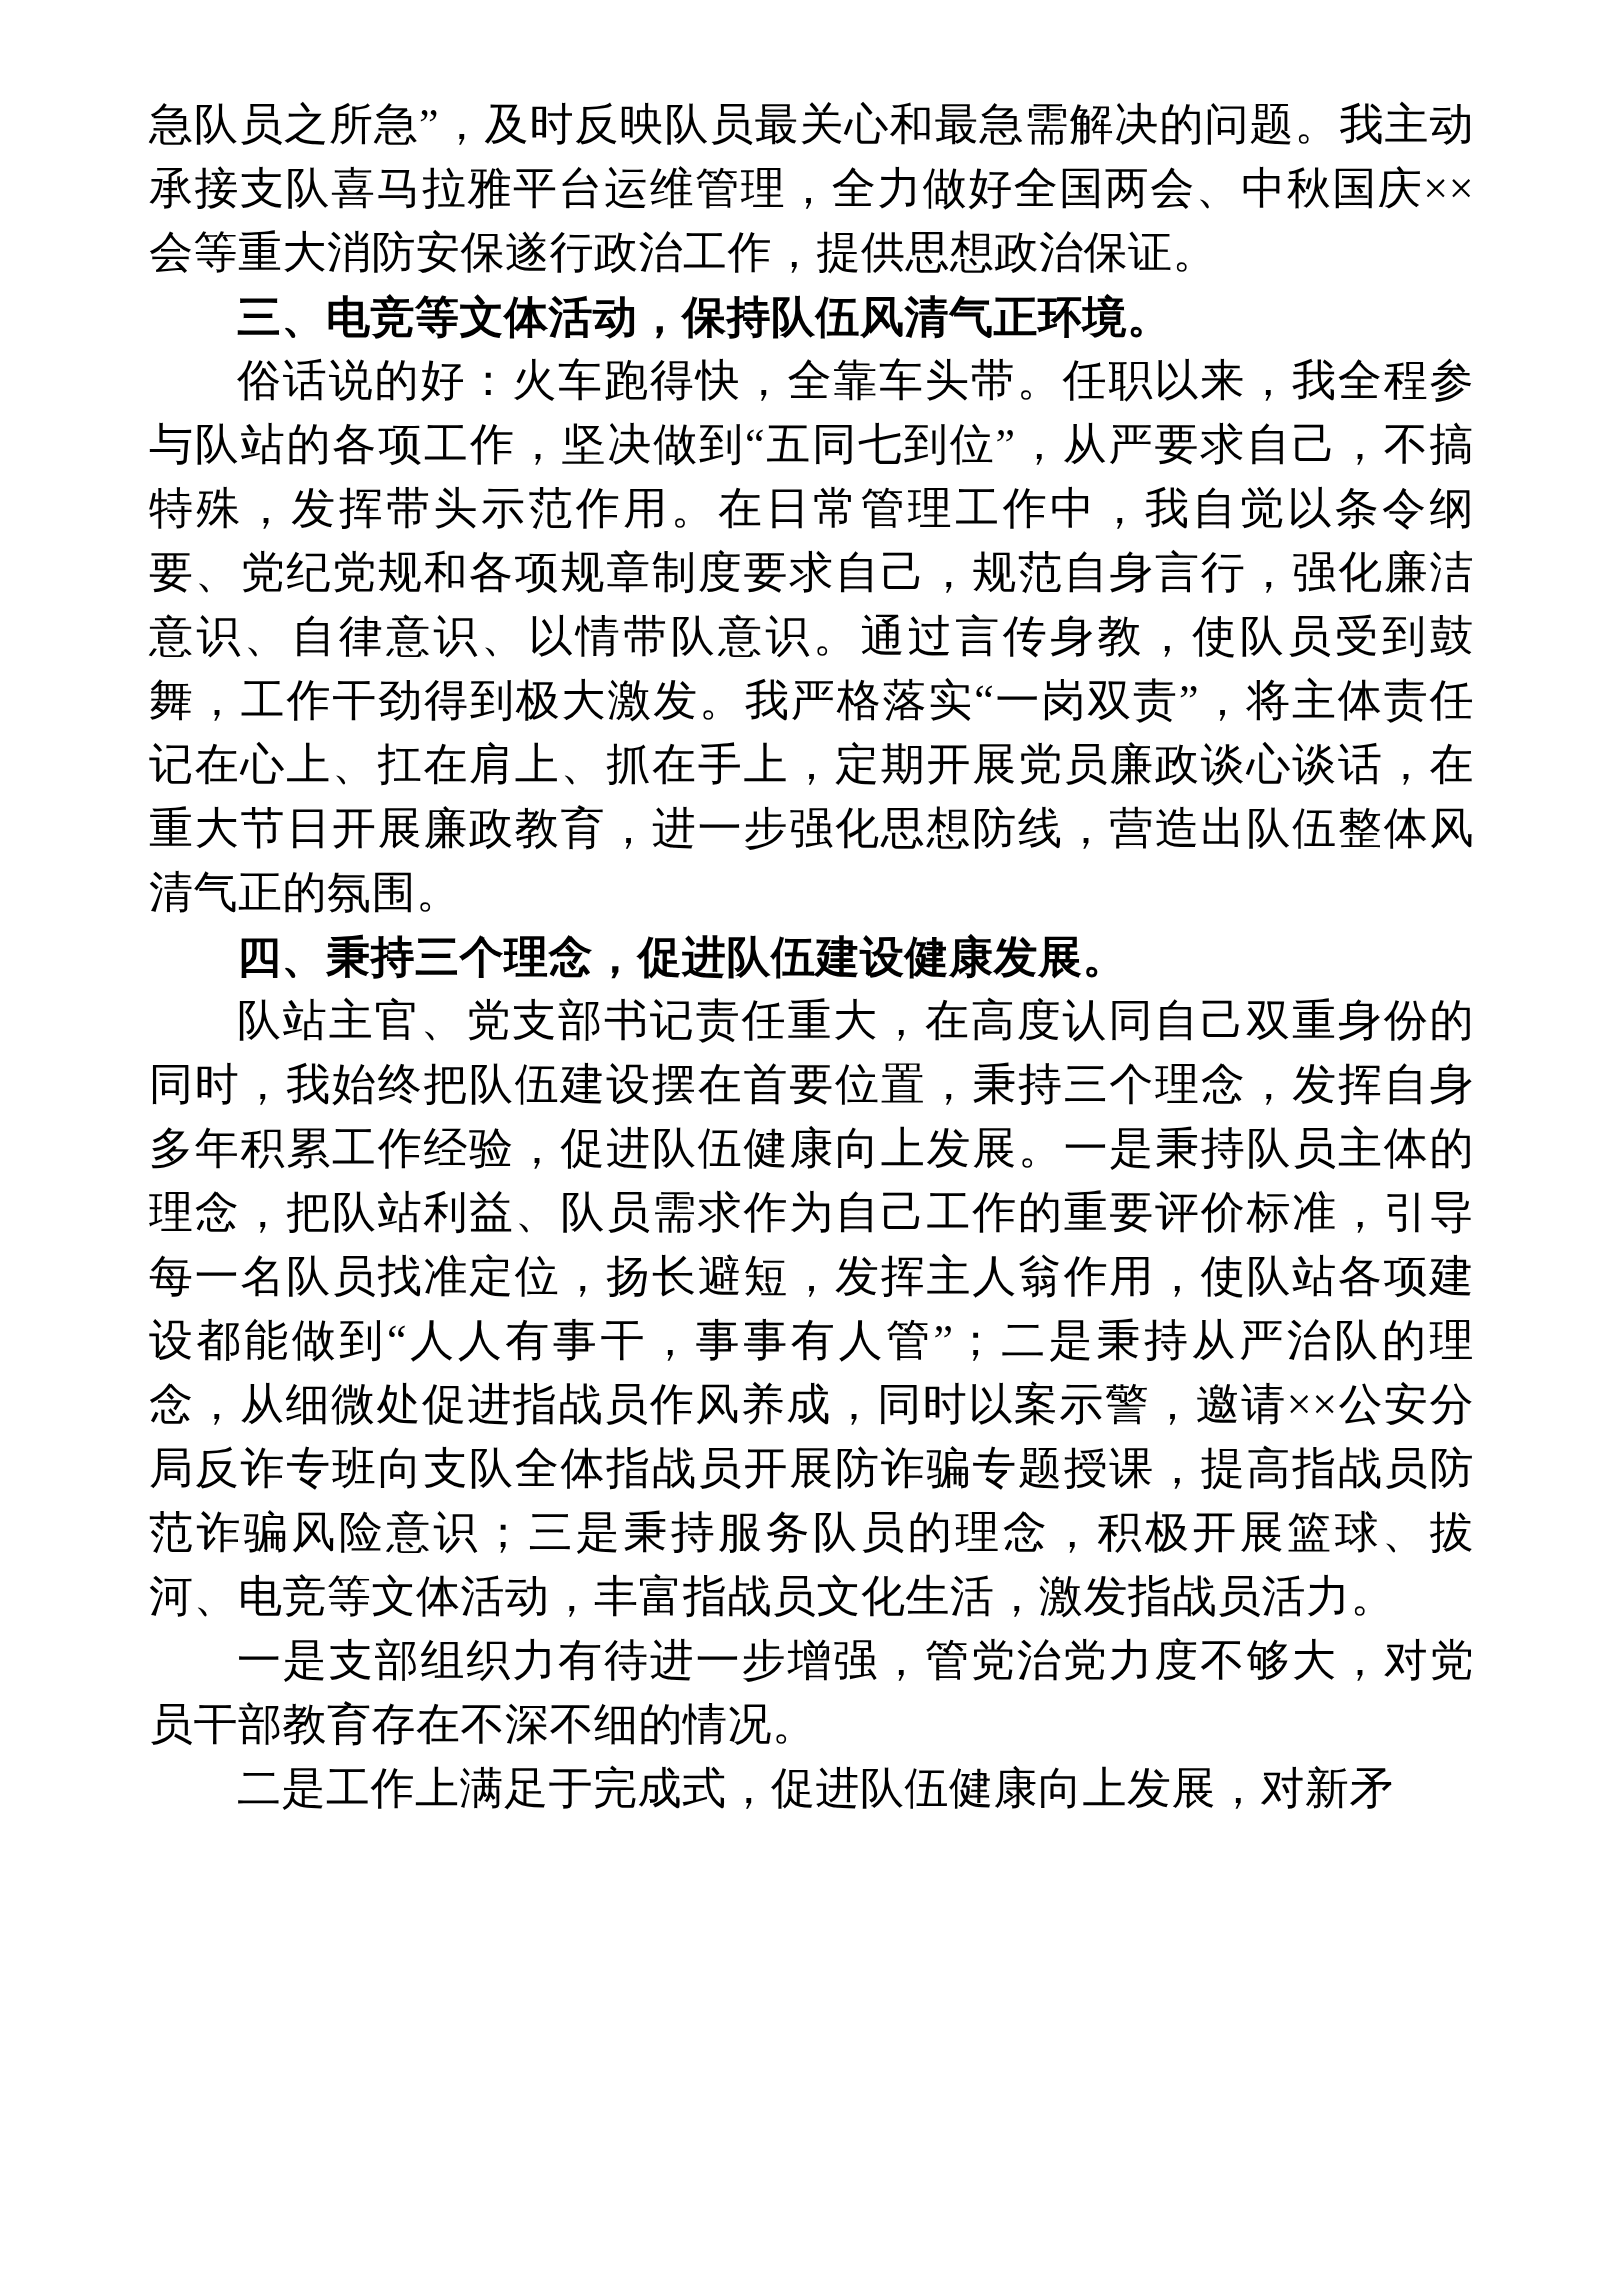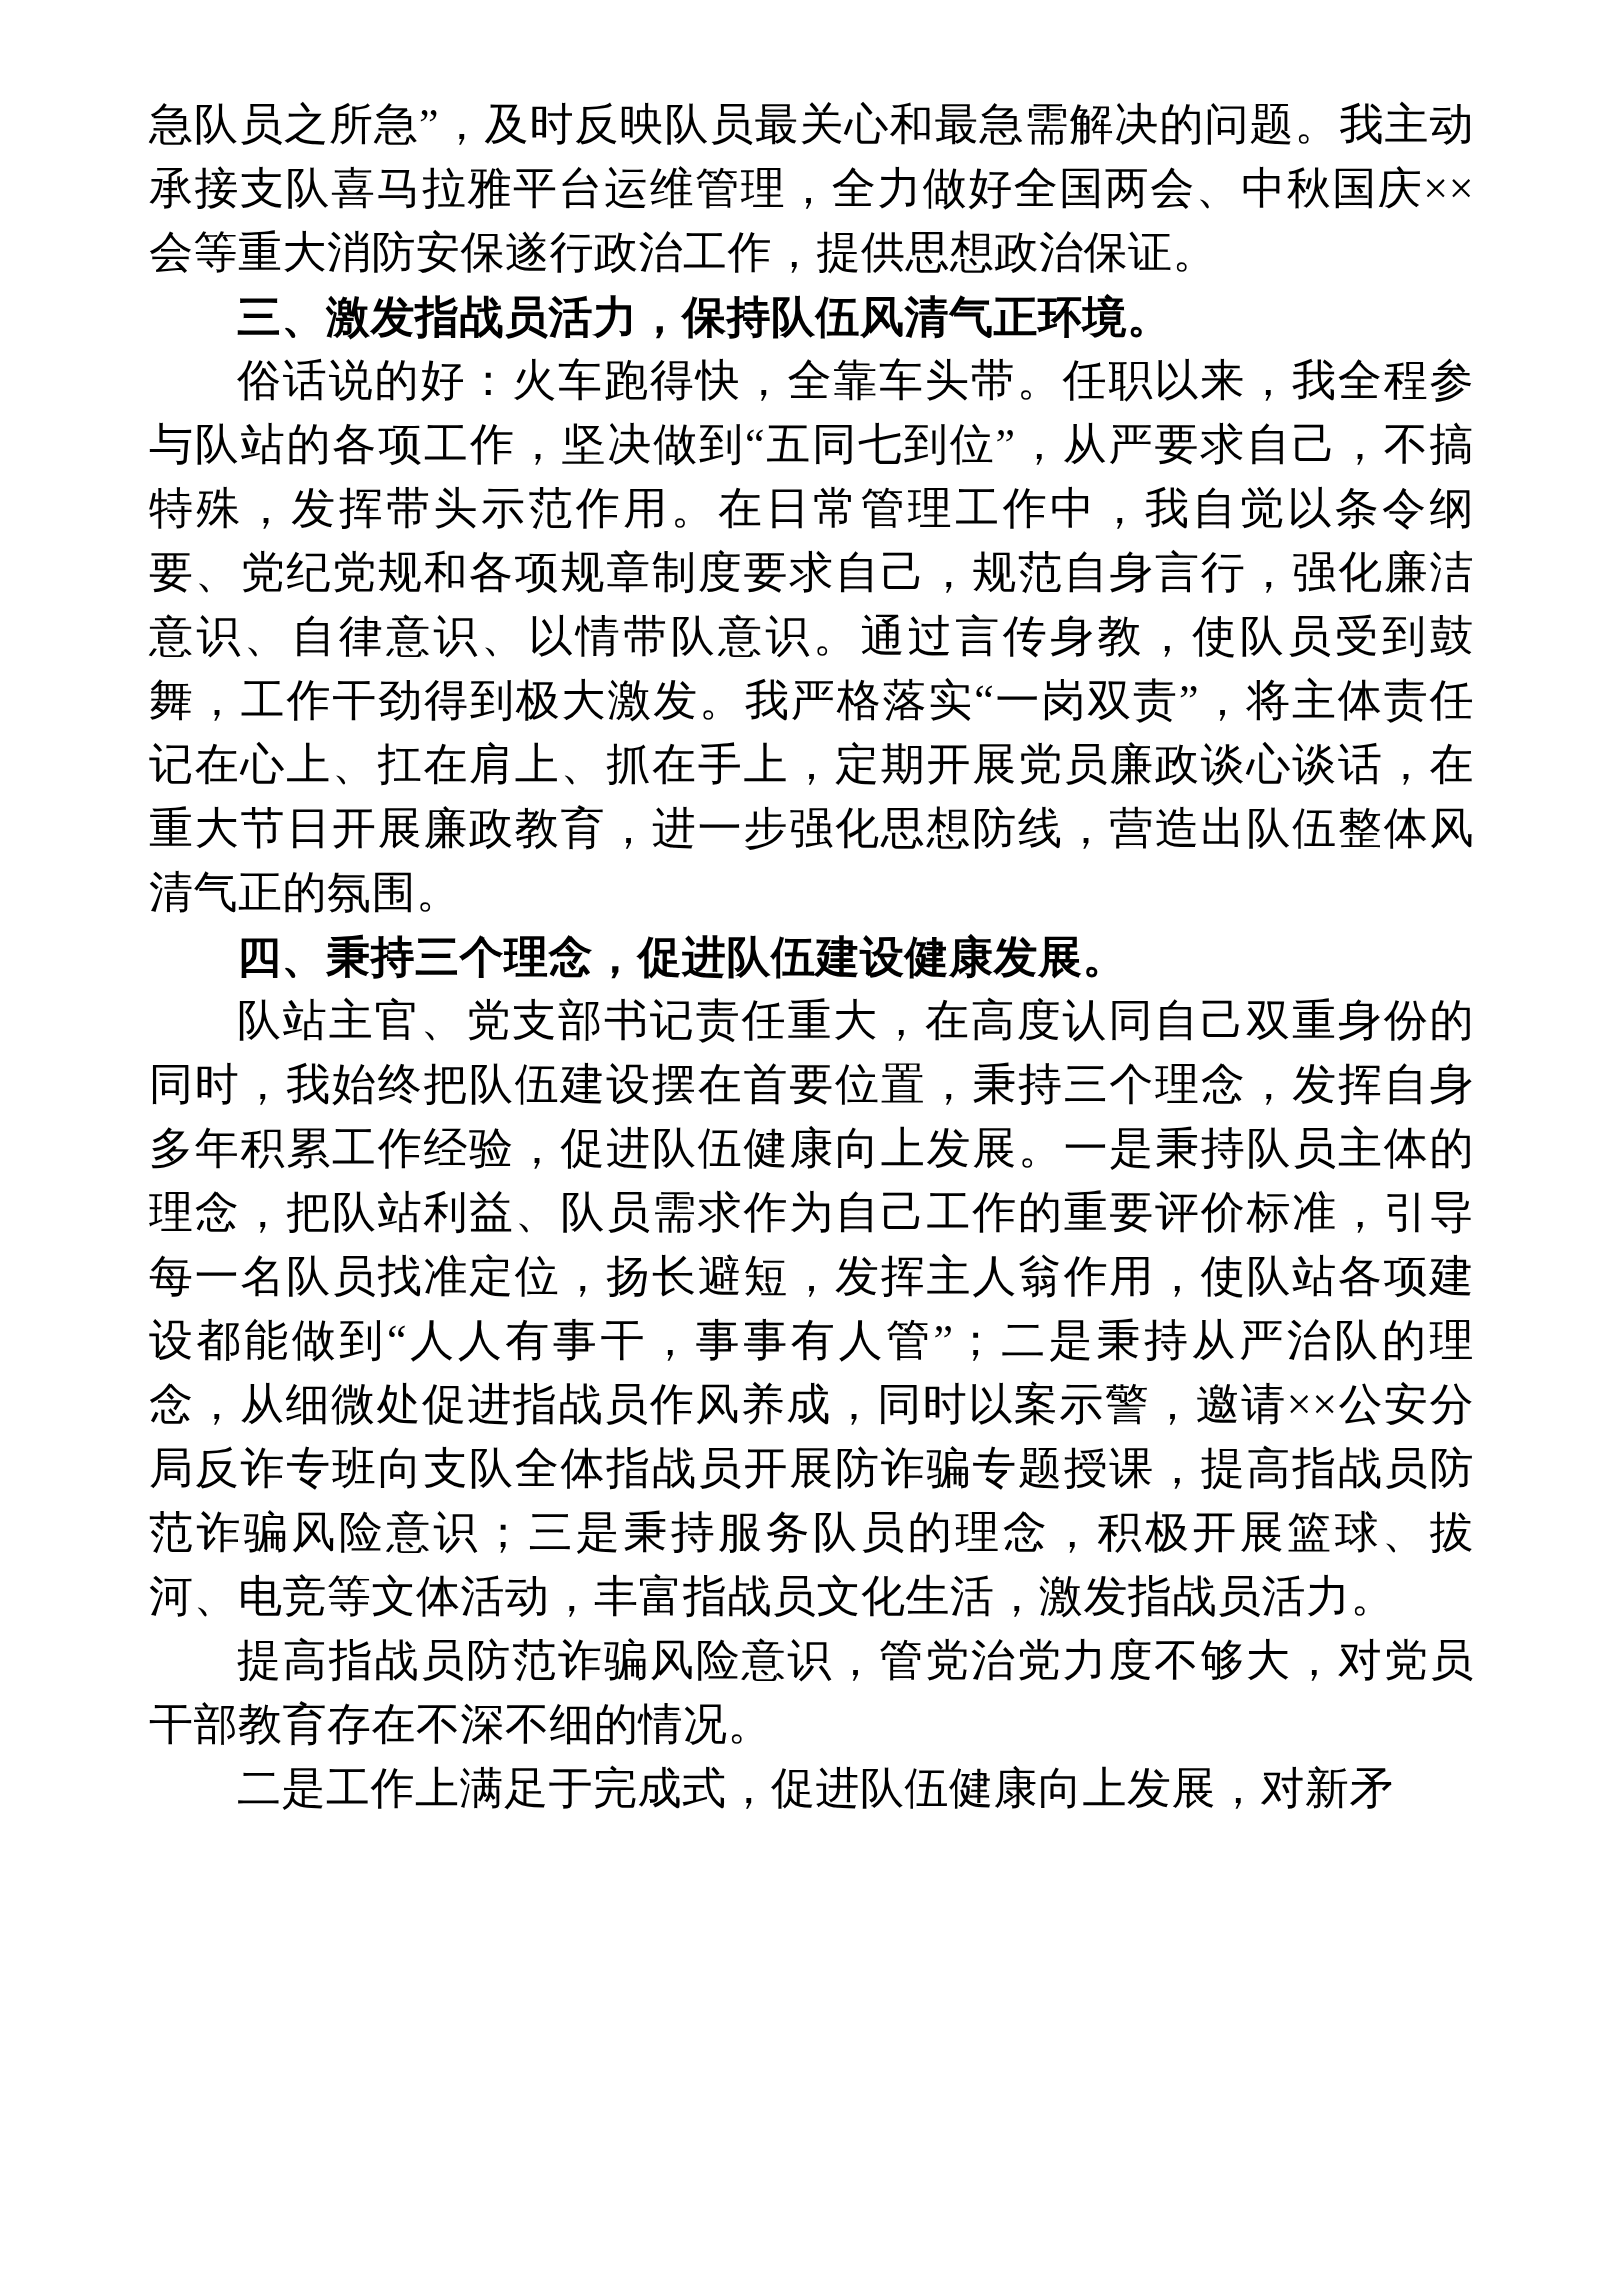--- a/index.html
+++ b/index.html
@@ -40,27 +40,27 @@
     font-family: "Liberation Sans", "DejaVu Sans", sans-serif;
   }
 </style>
 </head>
 <body>
 
 <div class="page">
 
   <p class="block para continuation">急队员之所急”，及时反映队员最关心和最急需解决的问题。我主动承接支队喜马拉雅平台运维管理，全力做好全国两会、中秋国庆××会等重大消防安保遂行政治工作，提供思想政治保证。</p>
 
-  <h3 class="block heading">三、激发指战员活力，保持队伍风清气正环境。</h3>
+  <h3 class="block heading">三、电竞等文体活动，保持队伍风清气正环境。</h3>
 
   <p class="block para">俗话说的好：火车跑得快，全靠车头带。任职以来，我全程参与队站的各项工作，坚决做到“五同七到位”，从严要求自己，不搞特殊，发挥带头示范作用。在日常管理工作中，我自觉以条令纲要、党纪党规和各项规章制度要求自己，规范自身言行，强化廉洁意识、自律意识、以情带队意识。通过言传身教，使队员受到鼓舞，工作干劲得到极大激发。我严格落实“一岗双责”，将主体责任记在心上、扛在肩上、抓在手上，定期开展党员廉政谈心谈话，在重大节日开展廉政教育，进一步强化思想防线，营造出队伍整体风清气正的氛围。</p>
 
   <h3 class="block heading">四、秉持三个理念，促进队伍建设健康发展。</h3>
 
   <p class="block para">队站主官、党支部书记责任重大，在高度认同自己双重身份的同时，我始终把队伍建设摆在首要位置，秉持三个理念，发挥自身多年积累工作经验，促进队伍健康向上发展。一是秉持队员主体的理念，把队站利益、队员需求作为自己工作的重要评价标准，引导每一名队员找准定位，扬长避短，发挥主人翁作用，使队站各项建设都能做到“人人有事干，事事有人管”；二是秉持从严治队的理念，从细微处促进指战员作风养成，同时以案示警，邀请××公安分局反诈专班向支队全体指战员开展防诈骗专题授课，提高指战员防范诈骗风险意识；三是秉持服务队员的理念，积极开展篮球、拔河、电竞等文体活动，丰富指战员文化生活，激发指战员活力。</p>
 
 
-  <p class="block para">提高指战员防范诈骗风险意识，管党治党力度不够大，对党员干部教育存在不深不细的情况。</p>
+  <p class="block para">一是支部组织力有待进一步增强，管党治党力度不够大，对党员干部教育存在不深不细的情况。</p>
 
   <p class="block para">二是工作上满足于完成式，促进队伍健康向上发展，对新矛</p>
 
 </div>
 
 
 </body></html>

